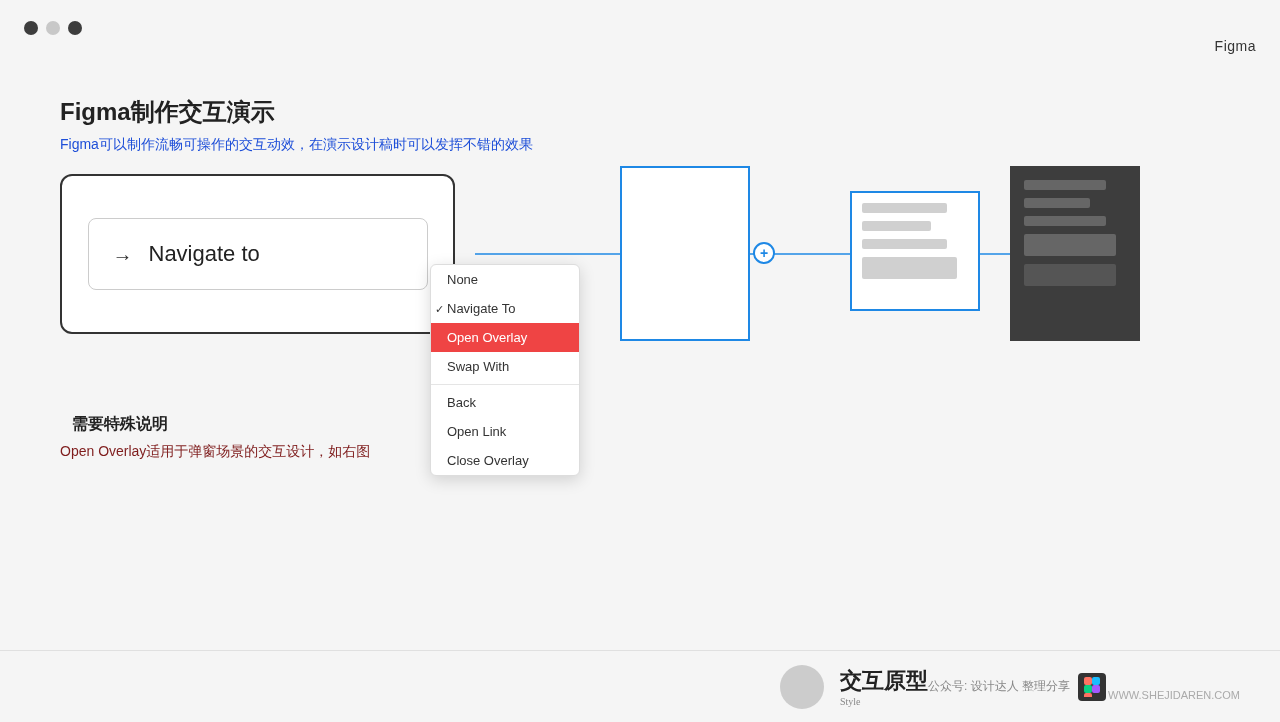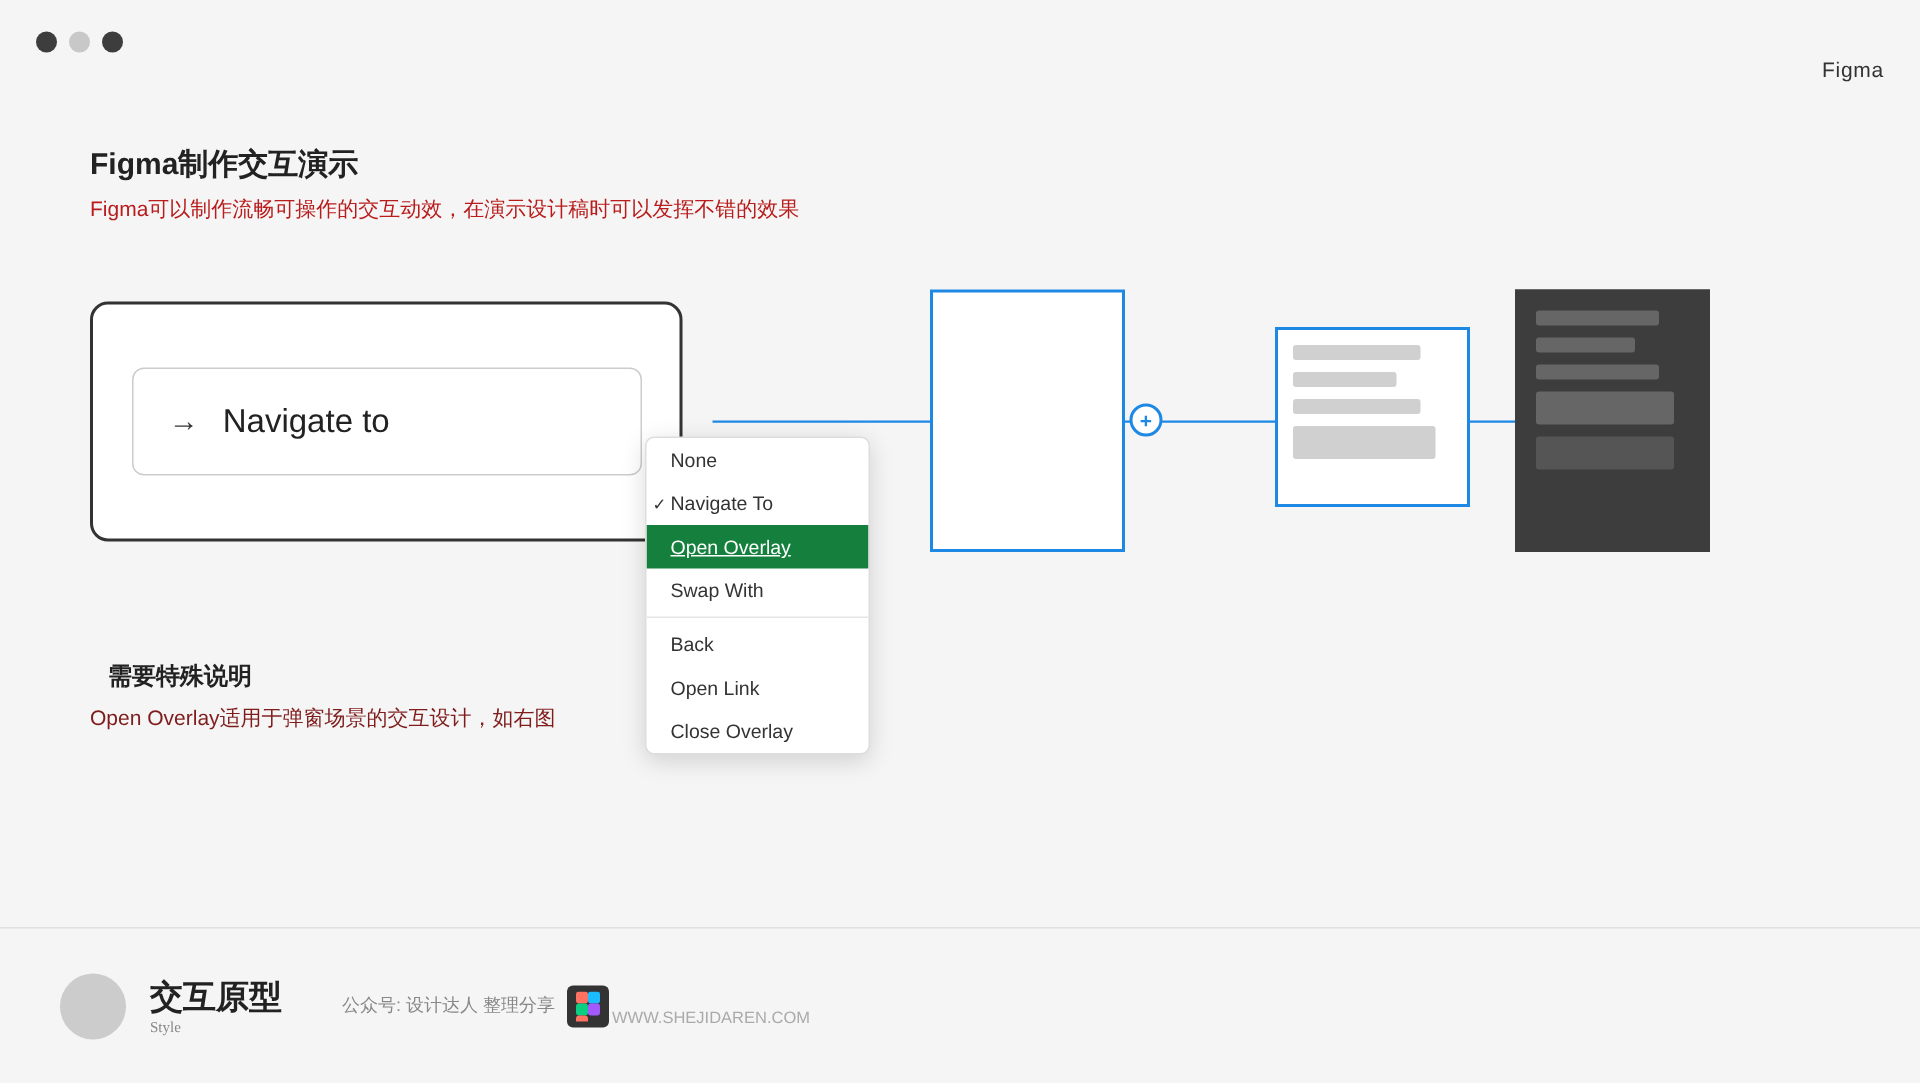--- a/index.html
+++ b/index.html
@@ -46,29 +46,28 @@
 
     
     .main-content {
       position: absolute;
       top: 56px;
       left: 0; right: 0;
       padding: 40px 60px;
     }
 
     .page-title {
-      font-size: 20px;
+      font-size: 24px;
       font-weight: 600;
       color: #222;
       margin-bottom: 8px;
     }
     .page-subtitle {
       font-size: 14px;
-      color: #b91c1c;
-      margin-bottom: 32px;
+      color: #1d4ed8;
     }
 
     
     .demo-area {
       display: flex;
       align-items: center;
       gap: 0;
       position: relative;
       height: 200px;
       margin-bottom: 40px;
@@ -127,23 +126,22 @@
       padding: 7px 16px;
       font-size: 13px;
       color: #333;
       cursor: pointer;
       display: flex;
       align-items: flex-end;
       gap: 8px;
       position: relative;
     }
     .menu-item.highlighted {
-      background: #15803d;
+      background: #ef4444;
       color: #fff;
-      text-decoration: underline;
     }
     .menu-item.checked::before {
       content: '✓';
       position: absolute;
       left: 4px;
       font-size: 11px;
     }
     .menu-divider {
       height: 1px;
       background: #e5e5e5;
@@ -187,28 +185,27 @@
     }
     .section-desc {
       font-size: 14px;
       color: #7f1d1d;
     }
 
     
     .footer {
       position: absolute;
       bottom: 0; left: 0; right: 0;
-      height: 104px;
+      height: 72px;
       background: #f5f5f5;
       display: flex;
       align-items: center;
-      justify-content: flex-start;
+      justify-content: flex-end;
       padding: 0 40px;
       border-top: 1px solid #e0e0e0;
-      gap: 40px;
     }
     .footer-left {
       display: flex;
       align-items: center;
       gap: 16px;
     }
     .footer-avatar {
       width: 44px;
       height: 44px;
       border-radius: 50%;

